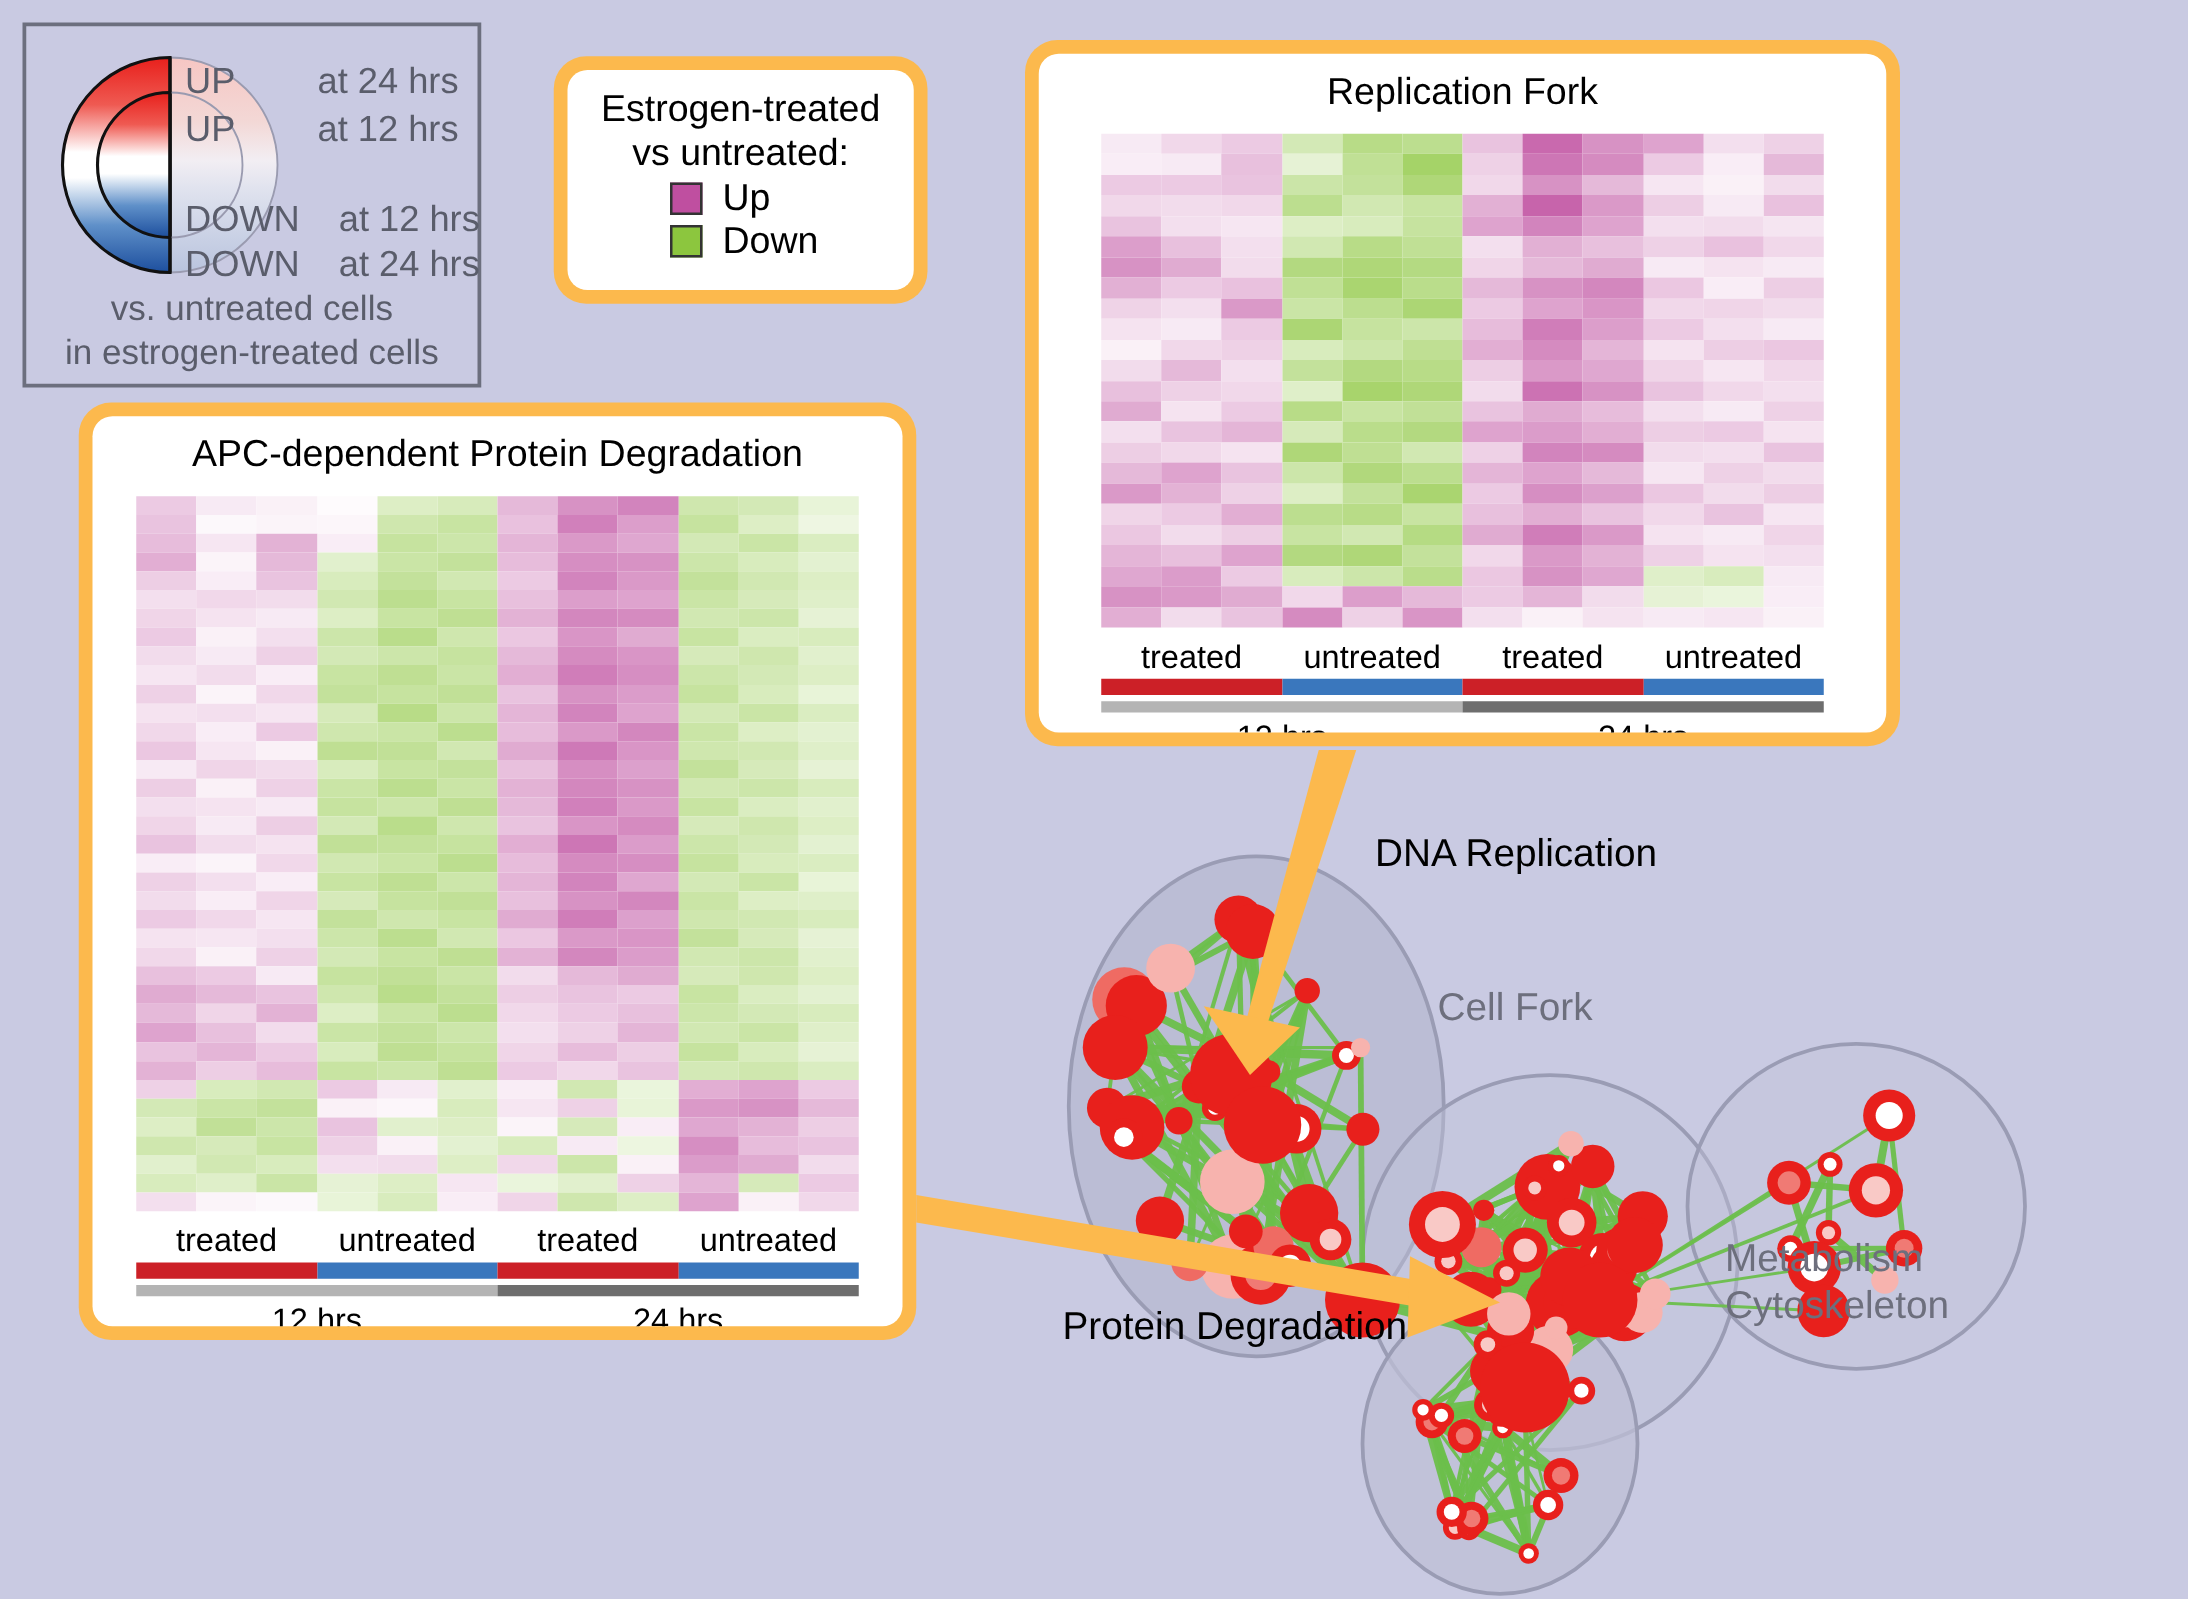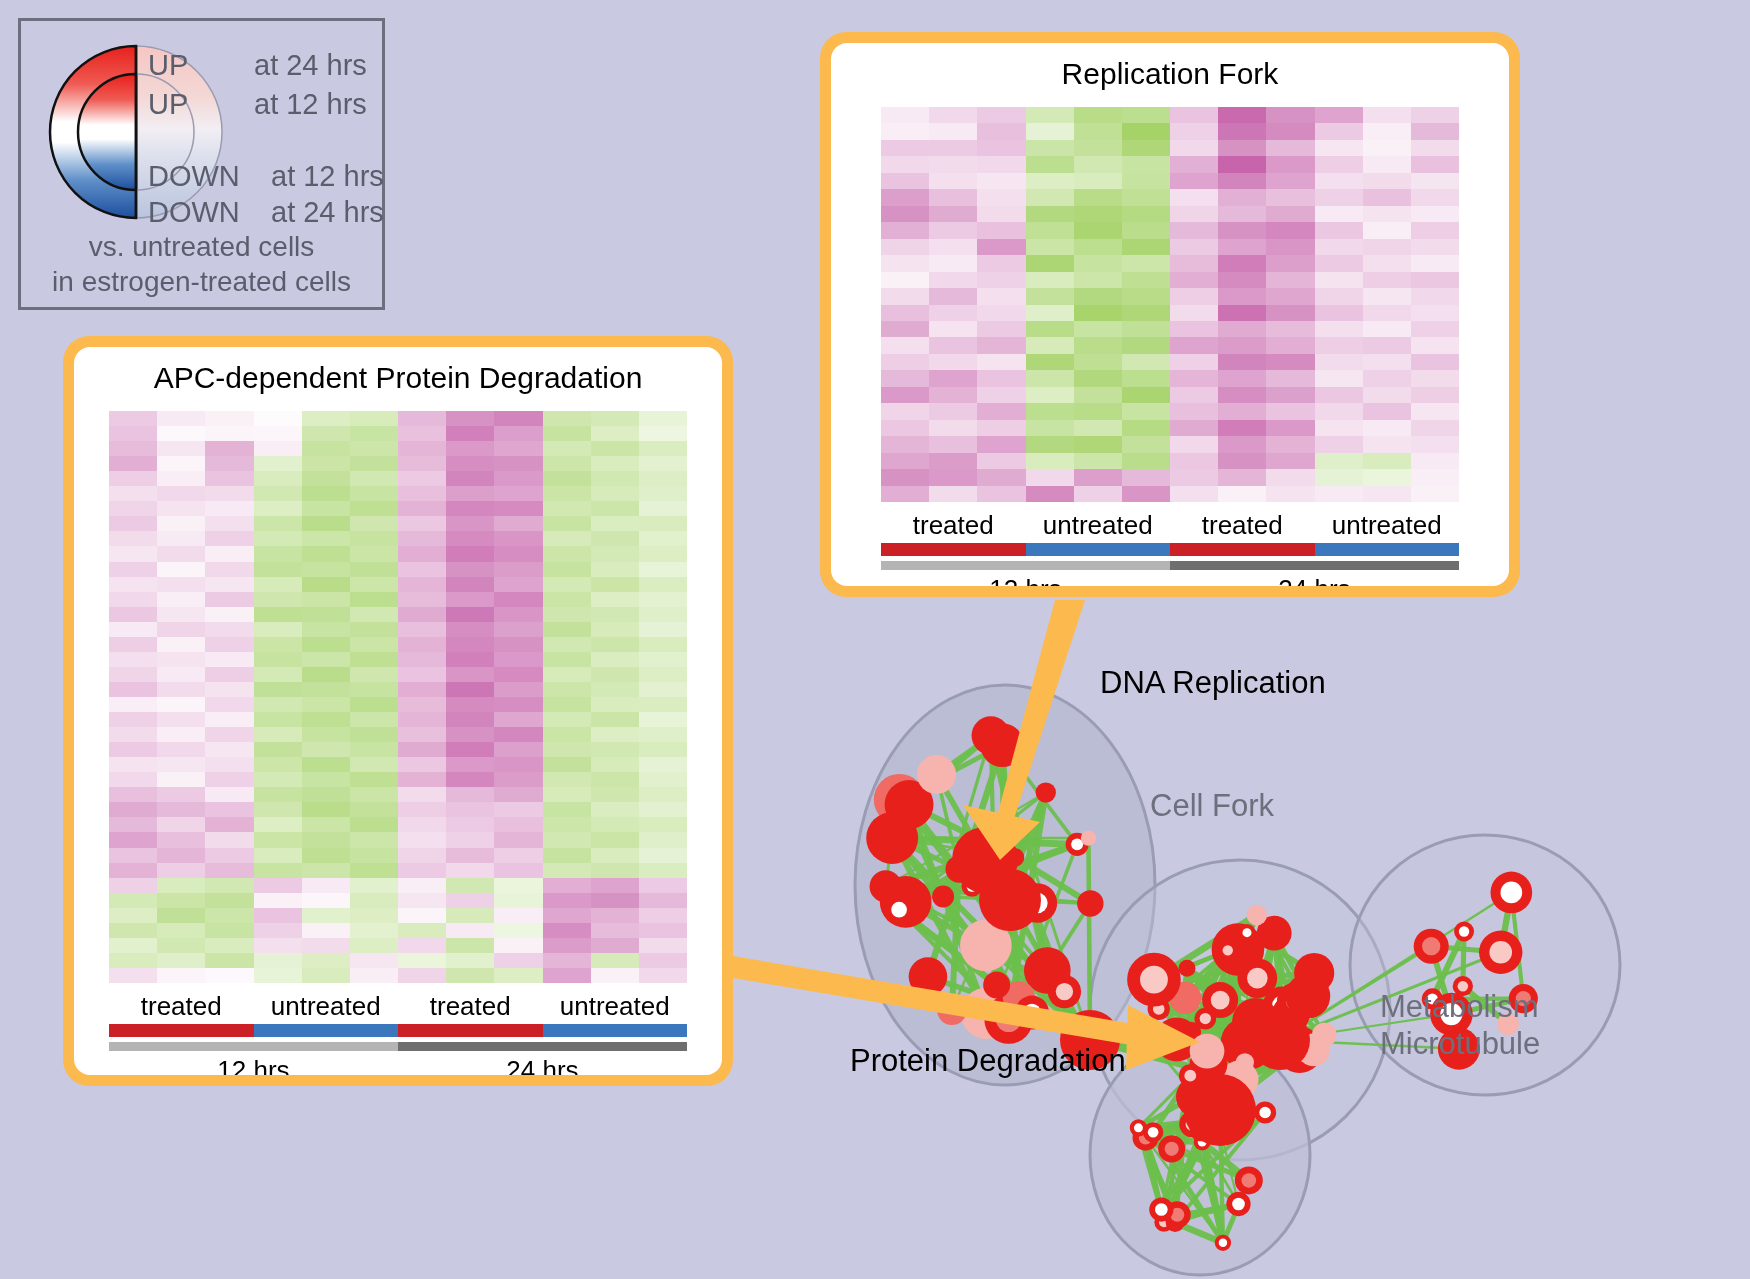--- a/index.html
+++ b/index.html
@@ -55,21 +55,21 @@
     display:flex;align-items:center;gap:16px;
     margin-left:82px;margin-top:4px;
   }
   .legend-swatch{
     width:26px;height:26px;border:2px solid #333;box-sizing:border-box;
   }
   .legend-text{font-size:30px;line-height:30px;color:#000;}
 
   
   #rep-panel{left:820px;top:32px;width:700px;height:565px;}
-  #apc-panel{left:63px;top:336px;width:670px;height:750px;}
+  #apc-panel{left:63px;top:322px;width:670px;height:750px;}
 
   .hm-title{
     text-align:center;color:#000;font-size:30px;line-height:34px;
     padding-top:14px;
   }
   .hm-wrap{position:absolute;left:0;right:0;}
   .heatmap{
     display:grid;
     margin:0 auto;
     line-height:0;
@@ -140,20 +140,36 @@
     <span class="key-label" style="left:250px;top:141px;">at 12 hrs</span>
     <span class="key-label" style="left:127px;top:177px;">DOWN</span>
     <span class="key-label" style="left:250px;top:177px;">at 24 hrs</span>
 
     <div id="key-footer">
       <div>vs. untreated cells</div>
       <div>in estrogen-treated cells</div>
     </div>
   </div>
 
+  <div class="panel" id="legend-panel">
+    <div class="panel-inner">
+      <div id="legend-title">
+        <div>Estrogen-treated</div>
+        <div>vs untreated:</div>
+      </div>
+      <div class="legend-row">
+        <span class="legend-swatch" style="background:#bf4fa0"></span>
+        <span class="legend-text">Up</span>
+      </div>
+      <div class="legend-row">
+        <span class="legend-swatch" style="background:#8cc63e"></span>
+        <span class="legend-text">Down</span>
+      </div>
+    </div>
+  </div>
 
   <div class="panel" id="rep-panel">
     <div class="panel-inner">
       <div class="hm-title">Replication Fork</div>
       <div class="hm-wrap" style="top:64px;">
         <div class="heatmap" id="hm-rep" style="width: 578px; height: 395px; grid-template-columns: repeat(12, 1fr); grid-template-rows: repeat(24, 1fr);">
             <div style="background:rgb(247,234,244)"></div>
             <div style="background:rgb(241,216,234)"></div>
             <div style="background:rgb(236,202,227)"></div>
             <div style="background:rgb(211,233,182)"></div>
@@ -1418,21 +1434,21 @@
           <circle cx="205" cy="250" r="33" fill="#e8201c"></circle>
           <circle cx="230" cy="290" r="31" fill="#e8201c"></circle>
           <circle cx="440" cy="500" r="36" fill="#e8201c"></circle>
           <circle cx="500" cy="430" r="30" fill="#e8201c"></circle>
         </g>
       </svg>
     <div class="net-label" id="lbl-dna">DNA Replication</div>
     <div class="net-label" id="lbl-cc">Cell Fork</div>
     <div class="net-label" id="lbl-mt">
       <div>Metabolism</div>
-      <div>Microtubule</div>
+      <div>Cytoskeleton</div>
     </div>
     <div class="net-label" id="lbl-ub">
       <div>Protein Degradation</div>
     </div>
   </div>
 
   <svg style="position:absolute;left:0;top:0;width:1750px;height:1279px;pointer-events:none;" viewBox="0 0 1750 1279">
 
     <path d="M1055 600 L1085 600 L1012 825 L996 820 Z" fill="#fcb94d"></path>
     <polygon points="963,805 1040,822 1000,860" fill="#fcb94d"></polygon>

